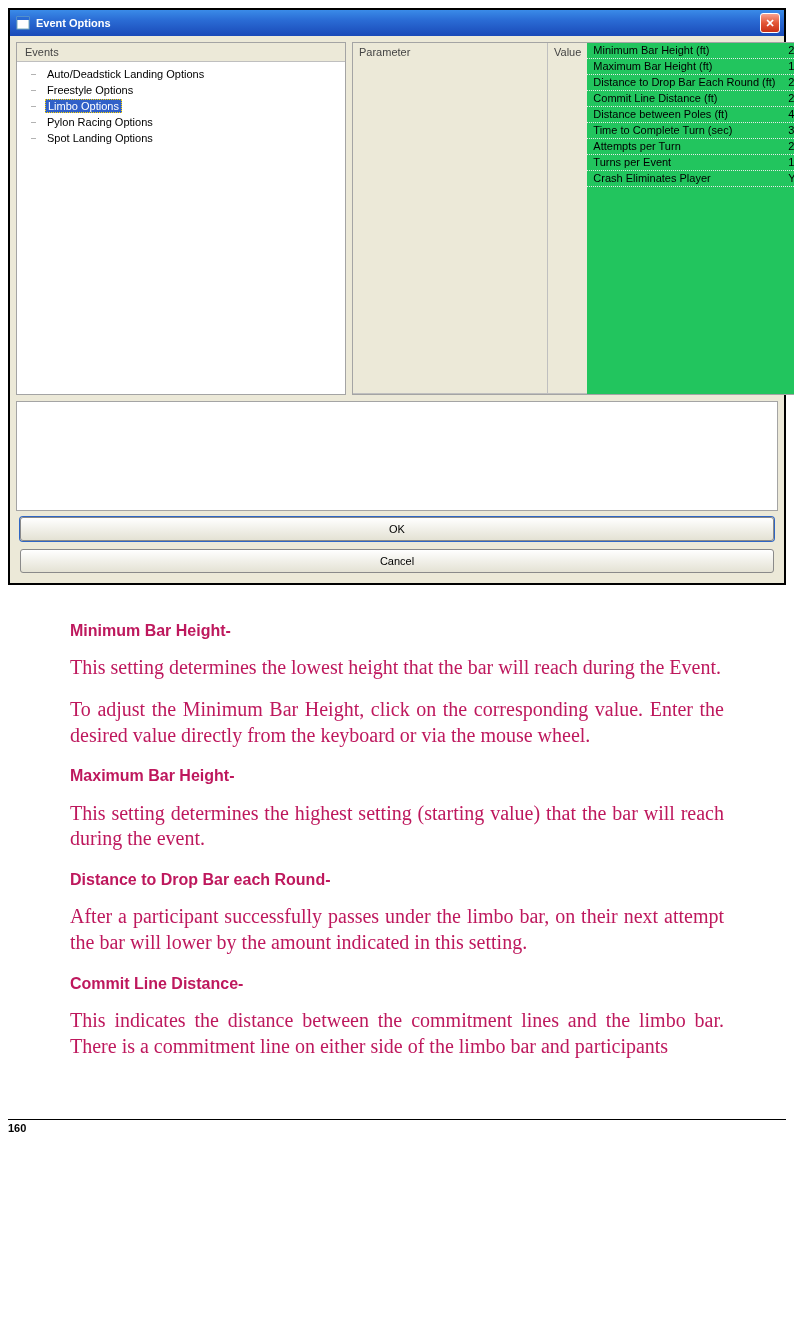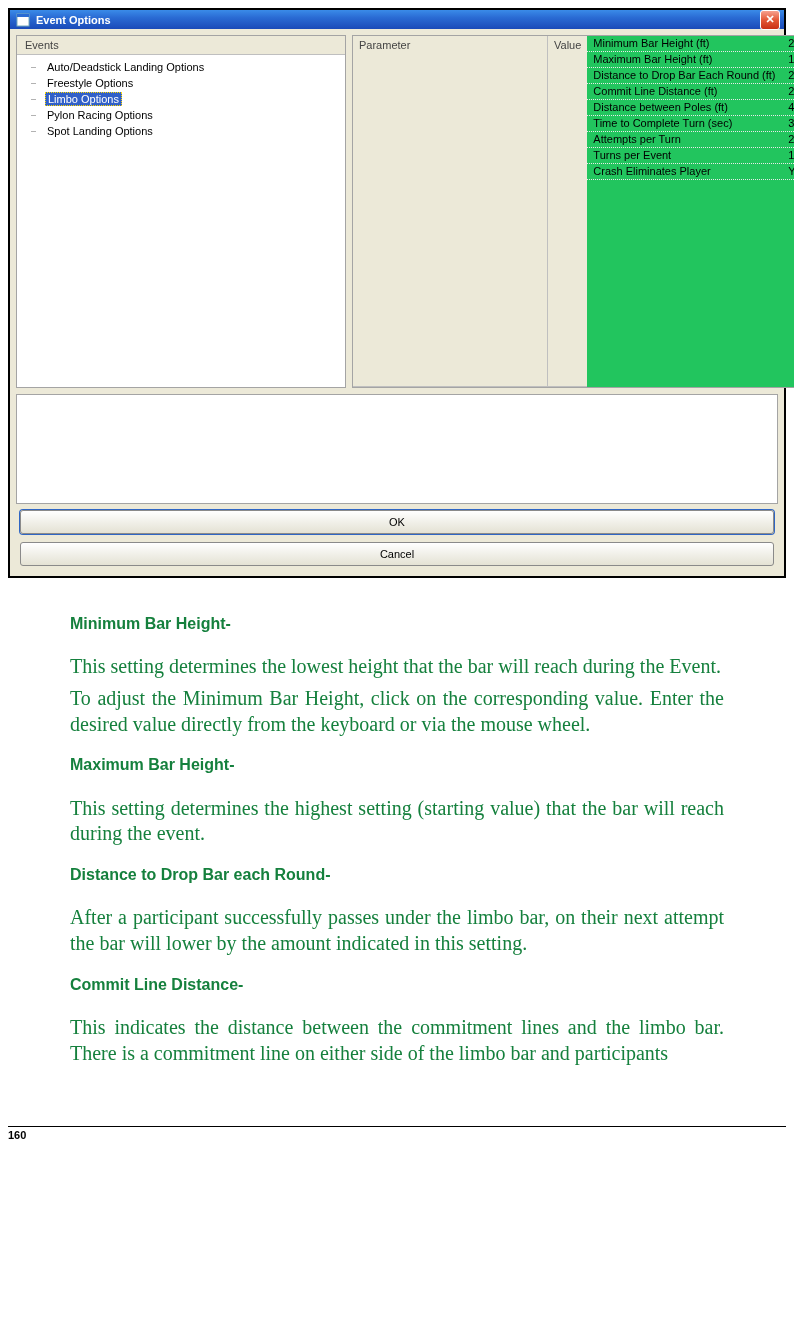--- a/index.html
+++ b/index.html
@@ -17,21 +17,21 @@
       background: #ece9d8;
       margin: 0 0 20px 0;
       font-family: Tahoma, Verdana, sans-serif;
       font-size: 11px;
       color: #000;
     }
     .titlebar {
       display: flex;
       align-items: center;
       justify-content: space-between;
-      height: 19px;
+      height: 26px;
       padding: 0 4px 0 6px;
       background: linear-gradient(180deg, #3a8be8 0%, #2a6bd4 40%, #1a4ab8 100%);
       color: #fff;
       font-weight: bold;
     }
     .titlebar-left { display: flex; align-items: center; gap: 6px; }
     .titlebar-icon {
       width: 14px; height: 14px;
       display: inline-flex; align-items: center; justify-content: center;
     }
@@ -155,35 +155,35 @@
       font-family: Tahoma, Verdana, sans-serif;
       font-size: 11px;
       cursor: pointer;
     }
     .win-btn.default { box-shadow: 0 0 0 1px #2f66c4; }
 
     
     .doc {
       padding: 10px 62px 0 62px;
       font-family: Garamond, Georgia, 'Times New Roman', serif;
-      color: #15803d;
+      color: #be185d;
       font-size: 20px;
       line-height: 1.28;
       text-align: justify;
     }
     .doc h4 {
       font-family: Arial, Helvetica, sans-serif;
       font-weight: bold;
       font-size: 16px;
       margin-top: 18px;
       text-align: left;
     }
     .doc h4:first-child { margin-top: 6px; }
-    .doc p { margin-top: 20px; }
-    .doc p.gap { margin-top: 6px; }
+    .doc p { margin-top: 14px; }
+    .doc p.gap { margin-top: 16px; }
 
     .footer {
       margin-top: 60px;
       border-top: 1px solid #000;
       text-align: left;
       font-family: Arial, Helvetica, sans-serif;
       font-size: 11px;
       font-weight: bold;
       padding-top: 2px;
     }

